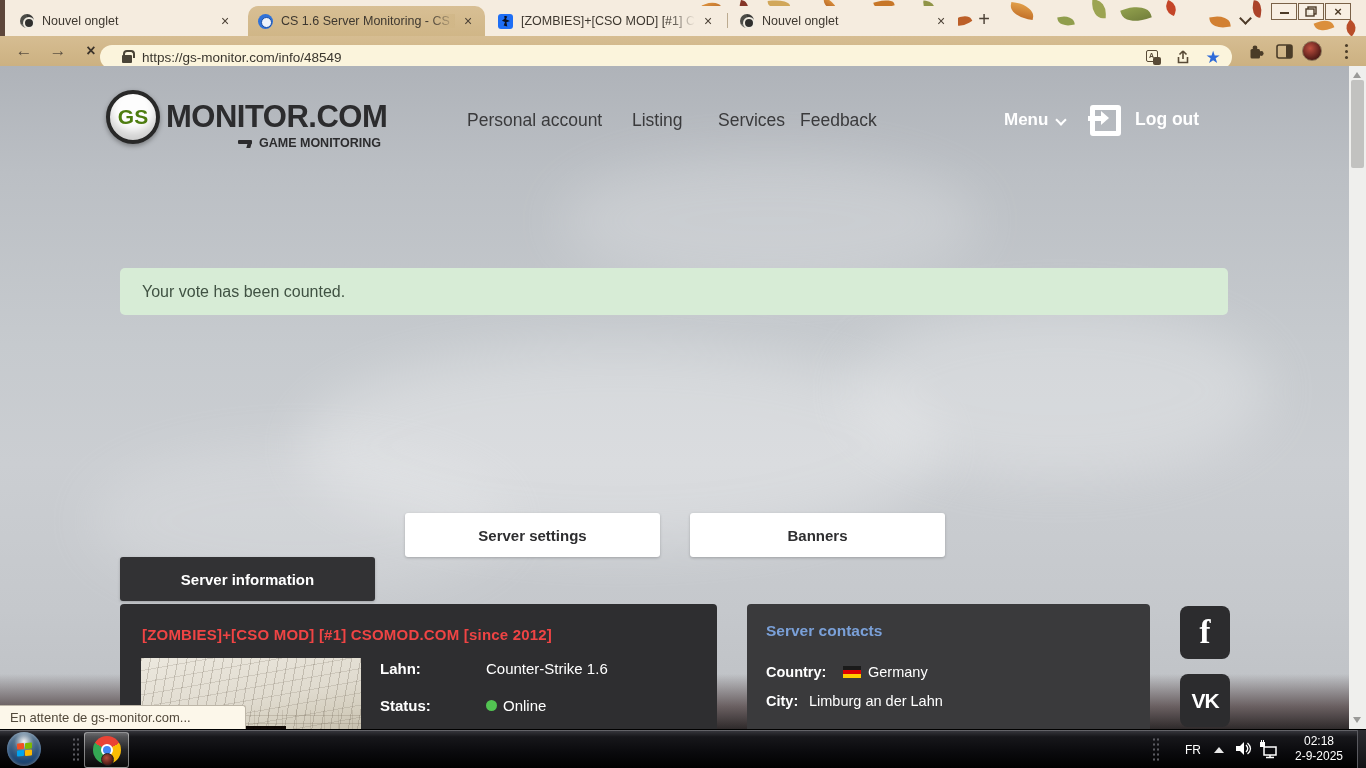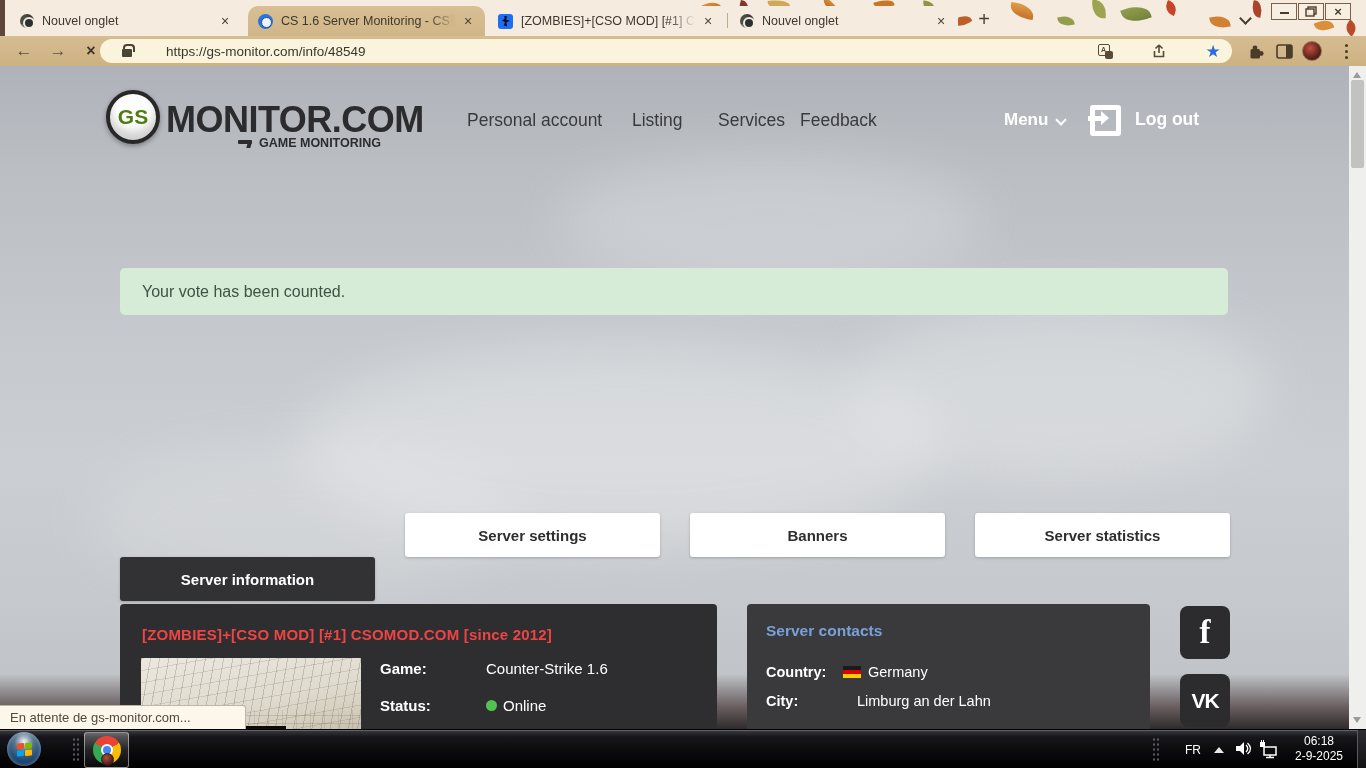--- a/index.html
+++ b/index.html
@@ -40,22 +40,22 @@
   .winctl.min::after { content:''; width:9px; height:7px; border-bottom:2px solid #4c3a26; margin-top:-4px; }
   .winctl.restore svg { display:block; }
   .winctl.close { font-size:13px; font-weight:bold; }
 
   
   .toolbar { position:absolute; left:0; top:36px; width:1366px; height:30px;
     background:linear-gradient(#d6bd92,#ccb181); }
   .nav-btn { position:absolute; top:2px; width:26px; height:26px; display:flex; align-items:center; justify-content:center;
     font-size:17px; color:#5d5142; }
   .nav-btn.stop { color:#3b332a; font-size:16px; font-weight:bold; }
-  .omnibox { position:absolute; left:100px; top:3px; width:1132px; height:24px; border-radius:13px;
-    background:#fbf4dc; display:flex; align-items:center;gap:24px; }
+  .omnibox { position:absolute; left:100px; top:9px; width:1132px; height:24px; border-radius:13px;
+    background:#fbf4dc; display:flex; align-items:center; }
   .lock-icon { position:relative; width:10px; height:8px; background:#4a4437; border-radius:1px; margin:4px 10px 0 22px; flex:none; }
   .lock-icon::before { content:''; position:absolute; left:1px; top:-5px; width:8px; height:6px;
     border:2px solid #4a4437; border-bottom:none; border-radius:4px 4px 0 0; }
   .url-text { font-size:13.5px; color:#3a362e; flex:1; white-space:nowrap; overflow:hidden; }
   .omni-icon { width:22px; height:22px; display:flex; align-items:center; justify-content:center; flex:none; margin-right:8px; }
   .translate-icon { position:relative; width:15px; height:15px; }
   .translate-icon::before { content:'A'; position:absolute; left:0; top:0; width:10px; height:10px;
     border:1.4px solid #584a36; border-radius:2px; font-size:7px; font-weight:bold; color:#584a36;
     display:flex; align-items:center; justify-content:center; background:#fbf4dc; }
   .translate-icon::after { content:''; position:absolute; right:0; bottom:0; width:8px; height:8px;
@@ -71,21 +71,21 @@
   .page { position:absolute; left:0; top:66px; width:1366px; height:663px; overflow:hidden;
     background:linear-gradient(180deg,#afb3b9 0%, #bbbfc4 16%, #c6cace 42%, #cbced2 60%, #c5c8cc 82%, #bdc0c4 100%); }
   .smoke { position:absolute; border-radius:50%; filter:blur(26px); background:rgba(255,255,255,.55); }
   .page-bottom-dark { position:absolute; left:0; bottom:0; width:100%; height:55px;
     background:linear-gradient(to bottom, rgba(30,12,12,0), rgba(34,13,13,.55) 60%, rgba(12,5,5,.8)); }
 
   
   .logo-badge { position:absolute; left:106px; top:24px; width:54px; height:54px; border-radius:50%;
     background:#fdfdfd; border:4px solid #282828; box-shadow:0 2px 5px rgba(0,0,0,.35), inset 0 -8px 10px rgba(0,0,0,.18);
     display:flex; align-items:center; justify-content:center; font-size:21px; font-weight:bold; color:#4d7c0f; z-index:2; }
-  .logo-title { position:absolute; left:166px; top:33px; font-size:36px; font-weight:bold; letter-spacing:-.5px; color:#2c2c2e; }
+  .logo-title { position:absolute; left:166px; top:33px; font-size:31px; font-weight:bold; letter-spacing:-.5px; color:#2c2c2e; }
   .logo-sub { position:absolute; left:238px; top:70px; font-size:12.5px; font-weight:bold; color:#2c2c2e;
     display:flex; align-items:center; gap:5px; }
   .gun-icon { position:relative; width:16px; height:9px; }
   .gun-icon::before { content:''; position:absolute; left:0; top:1px; width:14px; height:4px; background:#2c2c2e; border-radius:1px; }
   .gun-icon::after { content:''; position:absolute; left:9px; top:4px; width:4px; height:5px; background:#2c2c2e; transform:skewX(-16deg); }
   .nav-link { position:absolute; top:44px; font-size:17.5px; color:#3a3a3c; cursor:pointer; }
   .menu-label { position:absolute; left:1004px; top:44px; font-size:17px; font-weight:bold; color:#fff; }
   .menu-chevron { position:absolute; left:1057px; top:50px; width:10px; height:10px; }
   .menu-chevron::before { content:''; position:absolute; width:6px; height:6px; border-right:2.5px solid #fff;
     border-bottom:2.5px solid #fff; transform:rotate(45deg); }
@@ -298,45 +298,44 @@
         <span class="arr-bar"></span>
         <span class="arr-head"></span>
       </span>
     <span class="logout-label">Log out</span>
 
     <div class="vote-alert">Your vote has been counted.</div>
 
     <div class="section-tab active" style="left:120px;">Server information</div>
     <div class="section-tab" style="left:405px;">Server settings</div>
     <div class="section-tab" style="left:690px;">Banners</div>
-    <div class="section-tab" style="left:975px;">Server statistics</div>
 
     <div class="page-bottom-dark"></div>
 
     <div class="info-panel">
       <div class="info-title">[ZOMBIES]+[CSO MOD] [#1] CSOMOD.COM [since 2012]</div>
       <div class="thumb">
         <div class="ceil"></div>
           <div class="wall"></div>
           <div class="pillar"></div>
       </div>
-      <span class="kv-label" style="top:56px;">Game:</span>
+      <span class="kv-label" style="top:56px;">Lahn:</span>
       <span class="kv-value" style="top:56px;">Counter-Strike 1.6</span>
       <span class="kv-label" style="top:93px;">Status:</span>
       <span class="status-dot" style="top:96px;"></span>
       <span class="kv-value" style="top:93px;left:383px;">Online</span>
     </div>
 
     <div class="contacts-panel">
       <div class="contacts-title">Server contacts</div>
       <span class="c-label" style="top:60px;">Country:</span>
       <span class="de-flag"></span>
       <span class="c-value" style="left:121px;top:60px;">Germany</span>
       <span class="c-label" style="top:89px;">City:</span>
-      <span class="c-value" style="left:62px;top:89px;margin-left:48px;">Limburg an der Lahn</span>
+      <span class="c-value" style="left:62px;top:89px;">Limburg an der Lahn</span>
     </div>
 
     <div class="social-btn fb">f</div>
     <div class="social-btn vk">VK</div>
   </div>
 
   <div class="scrollbar">
     <div class="sb-arrow sb-up"></div>
     <div class="sb-thumb"></div>
     <div class="sb-arrow sb-down"></div>
@@ -371,19 +370,19 @@
       <svg width="20" height="19" viewBox="0 0 20 19">
           <rect x="2" y="2" width="5" height="5" fill="#fff"></rect>
           <line x1="3.5" y1="0" x2="3.5" y2="2" stroke="#fff" stroke-width="1"></line>
           <line x1="5.5" y1="0" x2="5.5" y2="2" stroke="#fff" stroke-width="1"></line>
           <rect x="6" y="7" width="12" height="8" fill="none" stroke="#fff" stroke-width="1.5"></rect>
           <line x1="12" y1="15" x2="12" y2="17" stroke="#fff" stroke-width="1.5"></line>
           <line x1="8" y1="17.5" x2="16" y2="17.5" stroke="#fff" stroke-width="1.5"></line>
         </svg>
     </div>
     <div class="clock">
-      <div>06:18</div>
+      <div>02:18</div>
       <div>2-9-2025</div>
     </div>
     <div class="show-desktop"></div>
   </div>
 
 </div>
 
 </body></html>

